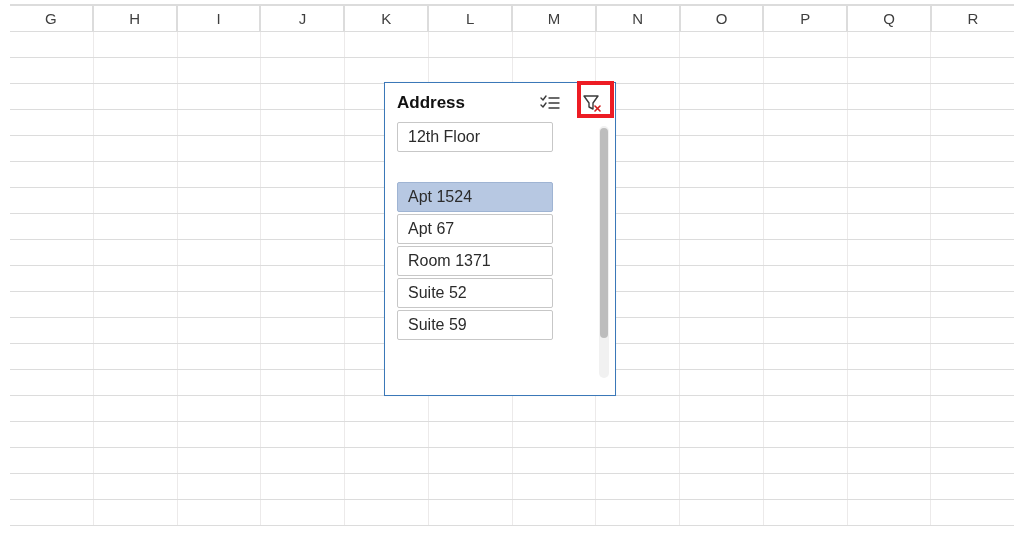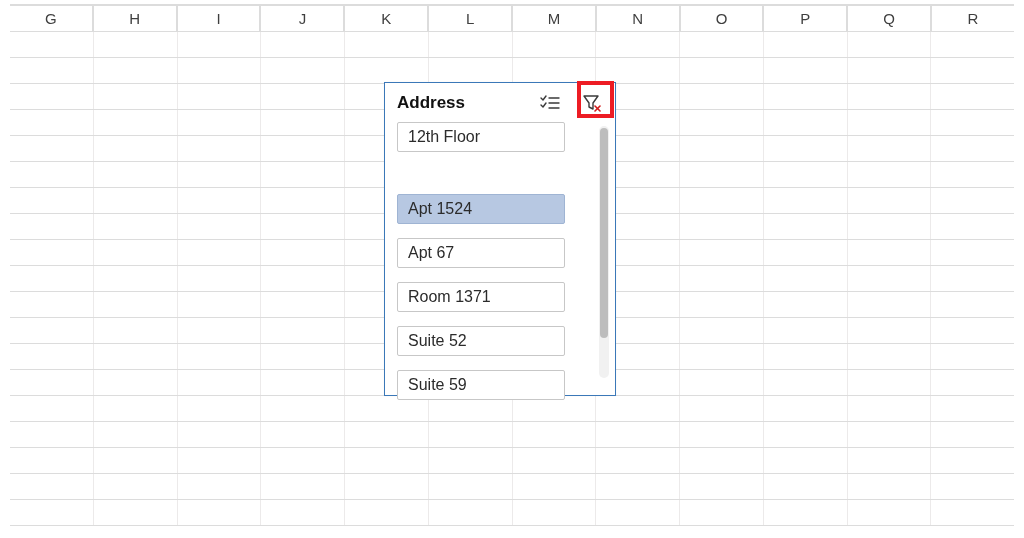--- a/index.html
+++ b/index.html
@@ -92,24 +92,24 @@
     border: 4px solid #ed1c24;
     pointer-events: none;
   }
 
   .slicer-body {
     position: relative;
     padding: 0 10px 10px 12px;
     height: calc(100% - 40px);
   }
   .slicer-list {
-    width: 168px;
+    width: 156px;
     display: flex;
     flex-direction: column;
-    gap: 14px;
+    gap: 2px;
   }
   .slicer-item {
     height: 30px;
     line-height: 28px;
     padding: 0 10px;
     font-size: 16px;
     color: #2b2b2b;
     border: 1px solid #c7c7c7;
     border-radius: 2px;
     background: #ffffff;

